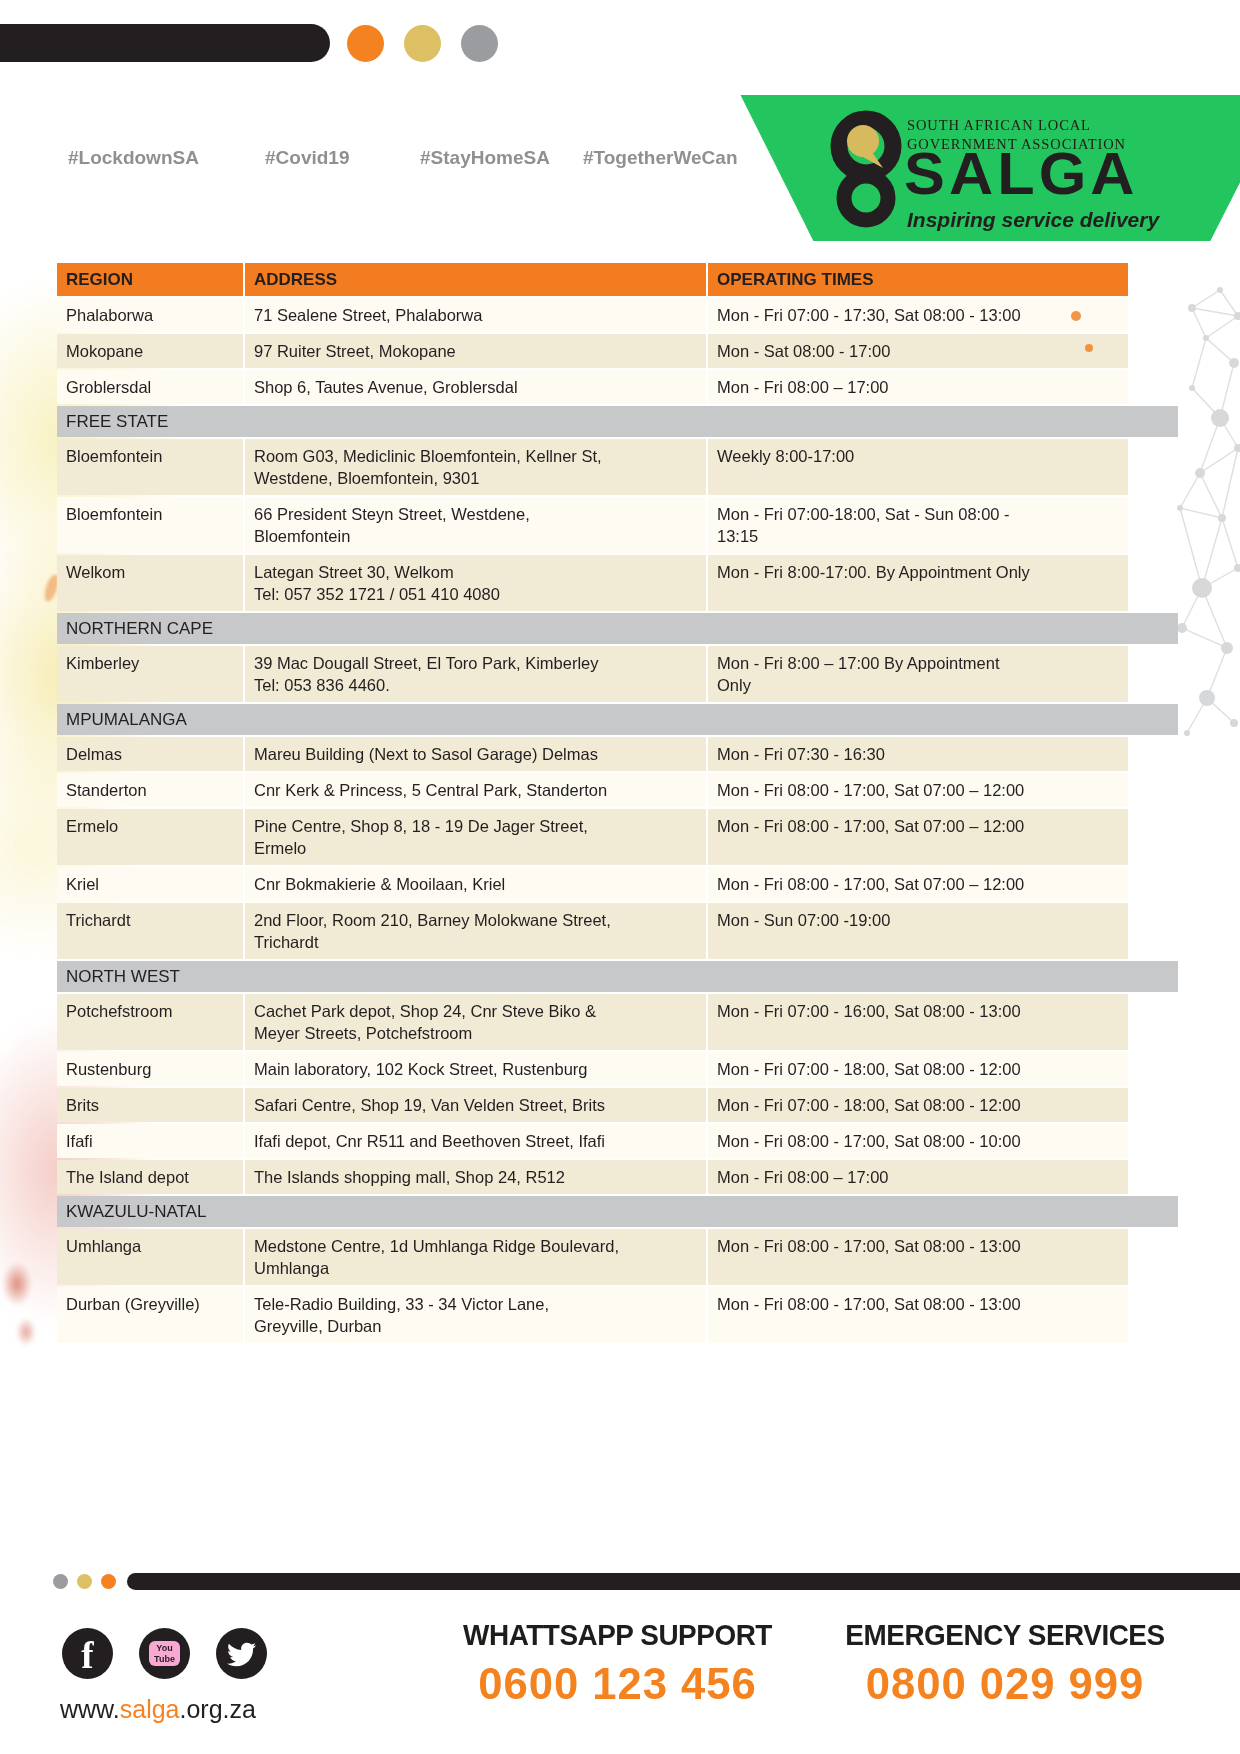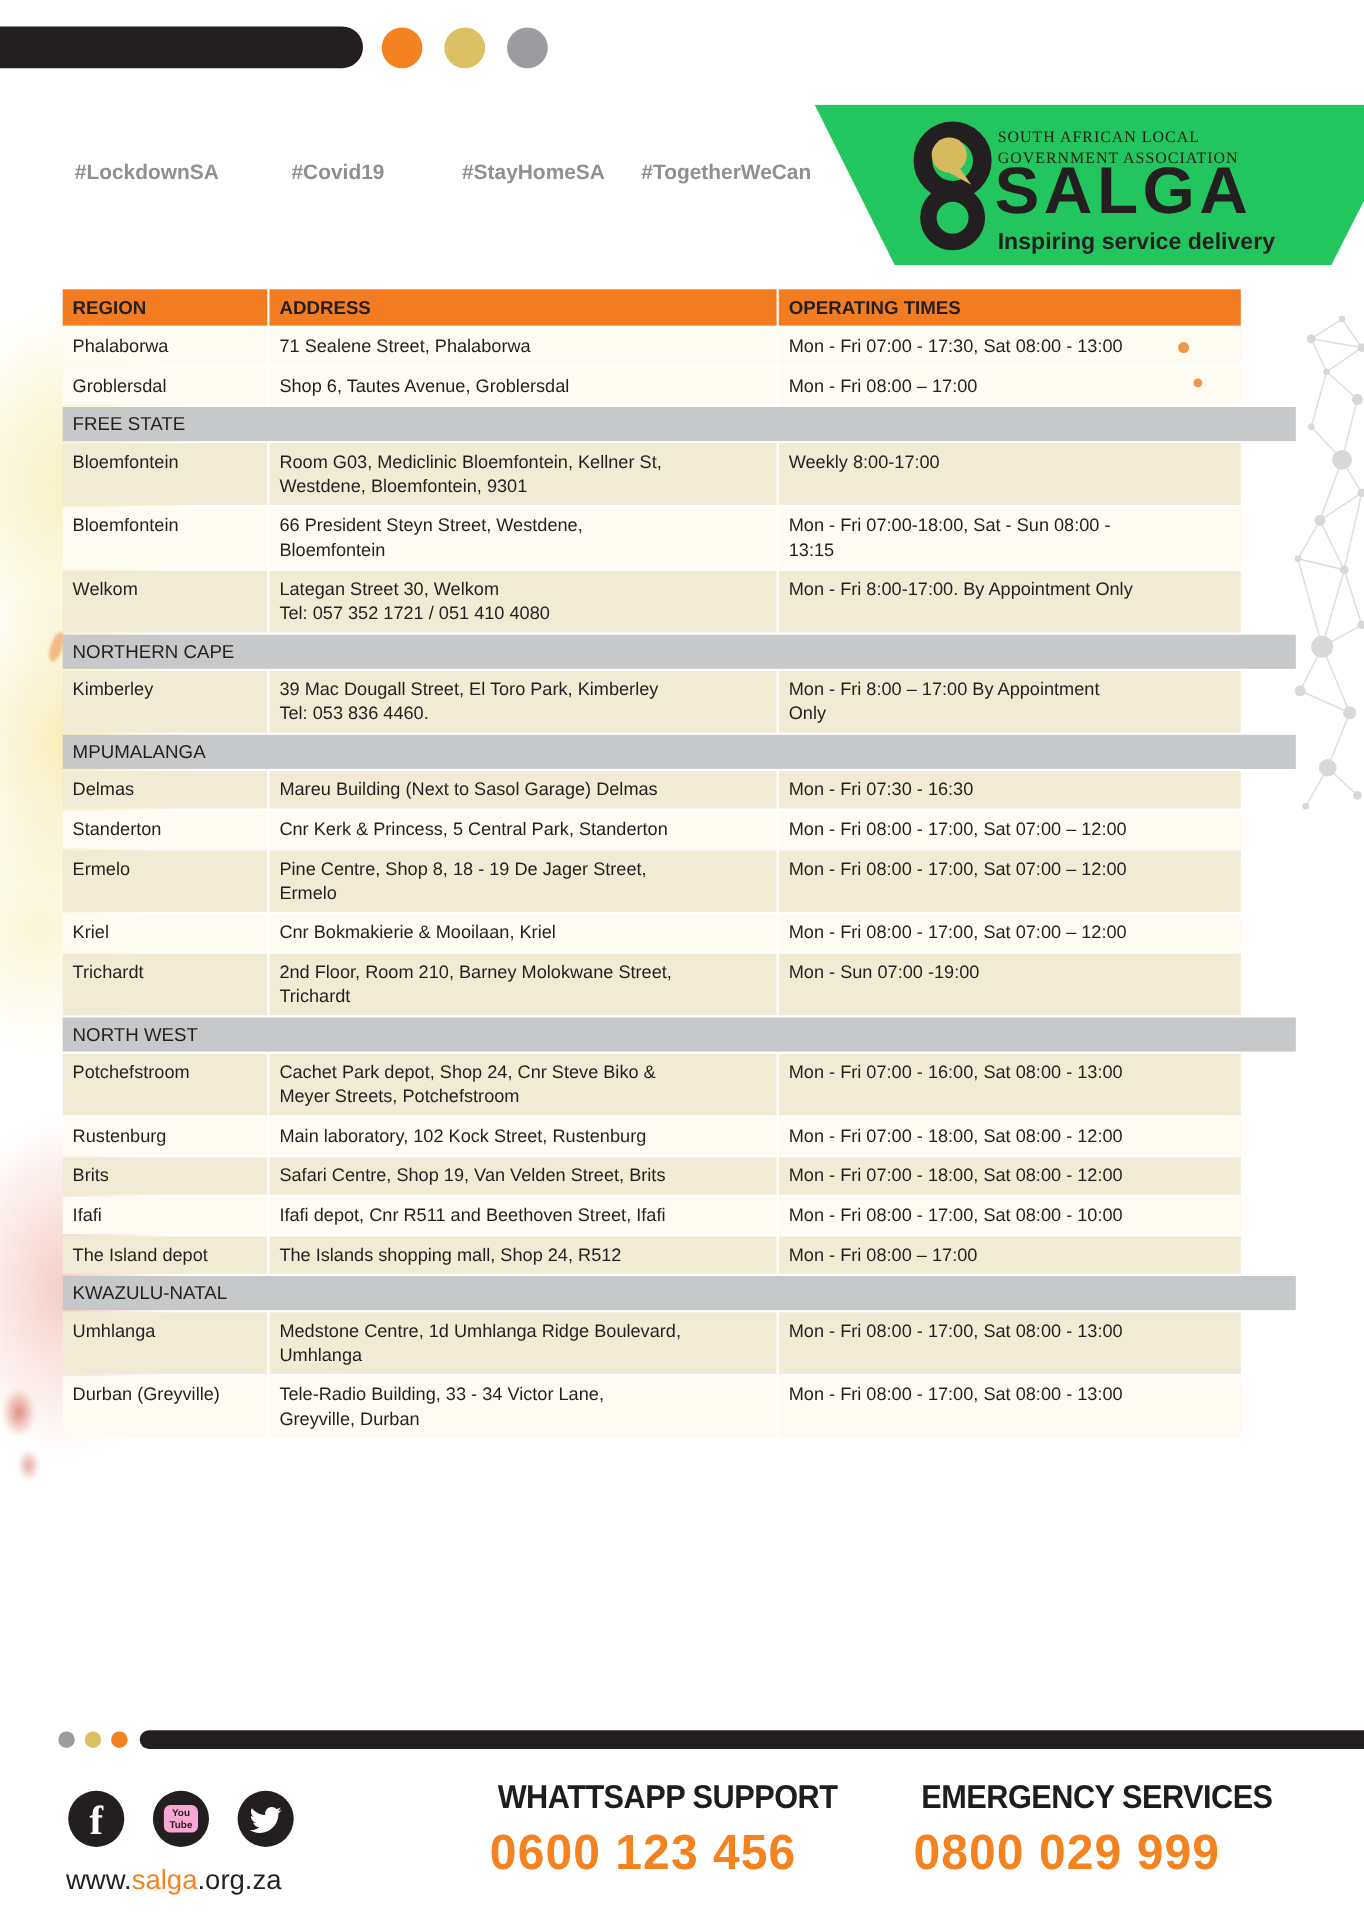--- a/index.html
+++ b/index.html
@@ -19,21 +19,21 @@
 
   
   .logo{position:absolute;left:700px;top:95px;width:540px;height:146px;background:#22c55e;
         clip-path:polygon(7.5% 0,100% 0,100% 60%,94.5% 100%,21% 100%);}
   .logo8{position:absolute;left:130px;top:13px;}
   .logo-org{position:absolute;left:207px;top:21px;font-family:"Liberation Serif",serif;
             font-size:14.5px;line-height:19px;letter-spacing:.9px;color:#241d12;white-space:pre-line;}
   .logo-acronym{position:absolute;left:204px;top:44px;font-size:60px;font-weight:900;
                 letter-spacing:4px;color:#231f20;transform:scaleX(1.02);transform-origin:left;}
   .logo-tagline{position:absolute;left:207px;top:113px;font-size:21px;font-weight:bold;
-                color:#231f20;text-align:right;}
+                font-style:italic;color:#231f20;text-align:right;}
 
   
   .wm{position:absolute;pointer-events:none;filter:blur(7px);border-radius:50%;}
   .wm.y1{left:-60px;top:275px;width:250px;height:330px;background:radial-gradient(closest-side,rgba(243,231,148,.60),rgba(243,231,148,0));}
   .wm.y2{left:-45px;top:520px;width:215px;height:310px;background:radial-gradient(closest-side,rgba(240,221,118,.55),rgba(240,221,118,0));}
   .wm.y3{left:-70px;top:730px;width:210px;height:230px;background:radial-gradient(closest-side,rgba(245,235,168,.45),rgba(245,235,168,0));}
   .wm.r1{left:-42px;top:1015px;width:200px;height:310px;background:radial-gradient(closest-side,rgba(228,128,112,.40),rgba(228,128,112,0));}
   .wm.r2{left:2px;top:1262px;width:30px;height:44px;background:radial-gradient(closest-side,rgba(204,66,42,.60),rgba(204,66,42,0));filter:blur(2px);}
   .wm.r3{left:16px;top:1318px;width:20px;height:28px;background:radial-gradient(closest-side,rgba(204,66,42,.48),rgba(204,66,42,0));filter:blur(2px);}
   .wm.osliver{left:46px;top:574px;width:11px;height:28px;background:rgba(235,140,60,.55);filter:blur(1.5px);transform:rotate(18deg);}
@@ -69,21 +69,21 @@
   .soc.tw{left:216px;}
   .fb-f{position:absolute;left:0;top:6px;width:51px;text-align:center;color:#fff;
         font-size:37px;font-weight:bold;font-family:"Liberation Serif",serif;}
   .yt-box{position:absolute;left:10px;top:13px;width:31px;height:25px;background:#f9a8d4;border-radius:6px;
           text-align:center;color:#231f20;font-size:9px;font-weight:bold;line-height:11px;padding-top:2px;box-sizing:border-box;}
   .tw-svg{position:absolute;left:11px;top:12px;}
 
   .website{position:absolute;left:60px;top:1695px;font-size:25px;color:#231f20;}
   .website .brand{color:#f58220;}
 
-  .sup{position:absolute;top:1618px;}
+  .sup{position:absolute;top:1618px;text-align:center;}
   .sup.wa{left:440px;width:355px;}
   .sup.em{left:825px;width:360px;}
   .sup-label{font-size:30px;font-weight:900;letter-spacing:-.5px;color:#1d1d1b;transform:scaleX(.93);transform-origin:center;white-space:nowrap;}
   .sup-num{margin-top:6px;font-size:45px;font-weight:bold;color:#f4821f;letter-spacing:1px;white-space:nowrap;transform:scaleX(.97);transform-origin:center;}
 </style>
 </head>
 <body>
 
 <div class="page">
 
@@ -163,20 +163,25 @@
       <div class="cell c1">REGION</div>
       <div class="cell c2">ADDRESS</div>
       <div class="cell c3">OPERATING TIMES</div>
     </div>
     <div id="tbody">
         <div class="trow light">
           <div class="cell c1">Phalaborwa</div>
           <div class="cell c2"> 71 Sealene Street, Phalaborwa</div>
           <div class="cell c3">Mon - Fri 07:00 - 17:30, Sat 08:00 - 13:00</div>
         </div>
+        <div class="trow dark">
+          <div class="cell c1">Mokopane</div>
+          <div class="cell c2">97 Ruiter Street, Mokopane</div>
+          <div class="cell c3">Mon - Sat 08:00 - 17:00</div>
+        </div>
         <div class="trow light">
           <div class="cell c1">Groblersdal</div>
           <div class="cell c2">Shop 6, Tautes Avenue, Groblersdal</div>
           <div class="cell c3">Mon - Fri 08:00 – 17:00</div>
         </div>
         <div class="sec">FREE STATE</div>
         <div class="trow dark">
           <div class="cell c1">Bloemfontein</div>
           <div class="cell c2">Room G03, Mediclinic Bloemfontein, Kellner St,
 Westdene, Bloemfontein, 9301</div>

